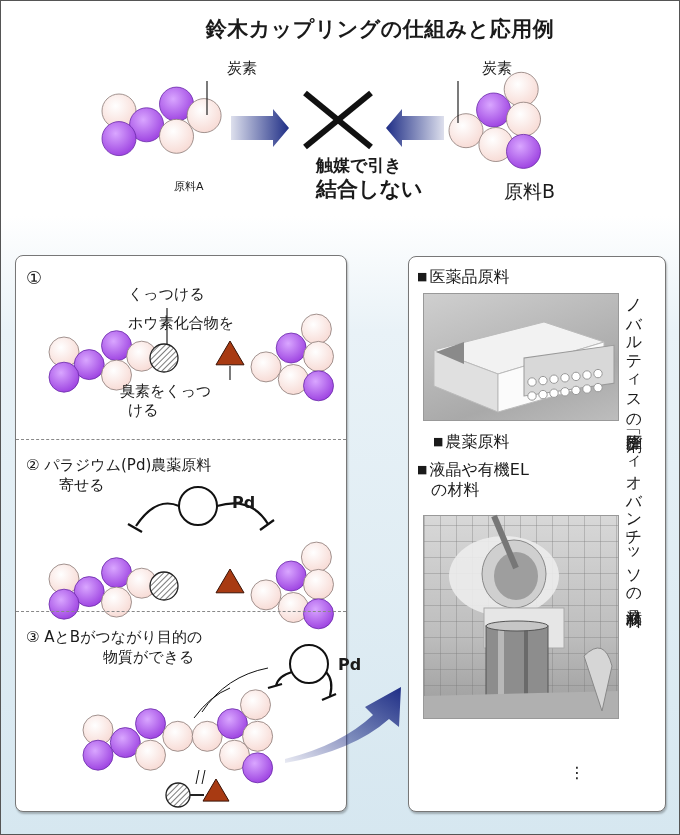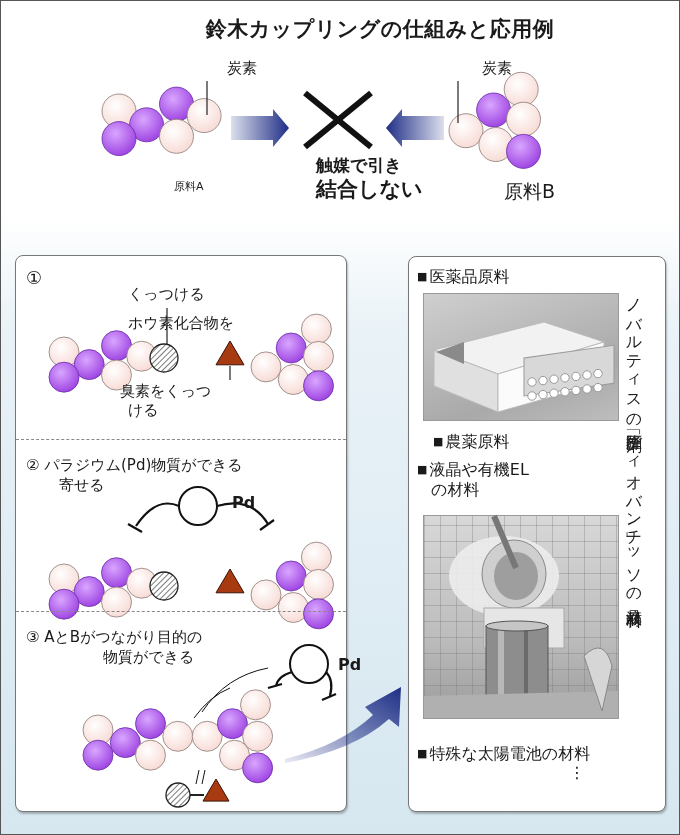--- a/index.html
+++ b/index.html
@@ -151,21 +151,21 @@
           <circle cx="277.3" cy="123.5" r="15" fill="url(#s1-gk)" stroke="#8a7a76" stroke-width="0.8"></circle>
           <circle cx="302.5" cy="129.8" r="15" fill="url(#s1-gp)" stroke="#6a2aa8" stroke-width="0.8"></circle>
           <line stroke="#222" stroke-width="1.2" x1="214" y1="110" x2="214" y2="124"></line>
         </svg>
       <span class="step-text" style="left:104px;top:126px;">臭素をくっつ</span>
       <span class="step-text" style="left:112px;top:145px;">ける</span>
     </div>
     <div class="divider" style="top:183px;"></div>
 
     <div>
-      <span class="step-text" style="left:10px;top:200px;"><span>②</span> <span>パラジウム(Pd)物質ができる</span></span>
+      <span class="step-text" style="left:10px;top:200px;"><span>②</span> <span>パラジウム(Pd)農薬原料</span></span>
       <span class="step-text" style="left:43px;top:220px;">寄せる</span>
       <svg id="s2" style="left:0;top:0;" width="330" height="360">
           <defs>
             <radialGradient id="s2-gp" cx="0.4" cy="0.35" r="0.7">
               <stop offset="0" stop-color="#d9a6ff"></stop>
               <stop offset="1" stop-color="#9b3fe0"></stop>
             </radialGradient>
             <radialGradient id="s2-gk" cx="0.4" cy="0.35" r="0.7">
               <stop offset="0" stop-color="#ffffff"></stop>
               <stop offset="1" stop-color="#f7d9d3"></stop>
@@ -304,16 +304,15 @@
         <rect x="62" y="110" width="62" height="82" fill="#8d8d8d" stroke="#555"></rect>
         <rect x="74" y="110" width="6" height="82" fill="#b8b8b8"></rect>
         <rect x="100" y="110" width="4" height="82" fill="#6a6a6a"></rect>
         <ellipse cx="93" cy="110" rx="31" ry="5" fill="#c6c6c6" stroke="#555"></ellipse>
         <polygon points="0,180 194,175 194,202 0,202" fill="#b0b0b0"></polygon>
         <path d="M160 140 Q180 120 188 150 L178 195 Z" fill="#d6d6d6" stroke="#888"></path>
       </svg>
     </div>
     <div class="vtext" style="left:216px;top:262px;">チッソの液晶材料</div>
 
-    <div class="bullet" style="left:8px;top:487px;"><span class="sq">■</span><span>特殊な太陽電池の材料</span></div>
     <div class="abs" style="left:120px;top:507px;font-size:16px;line-height:18px;">⋮</div>
   </div>
 </div>
 
 </body></html>

